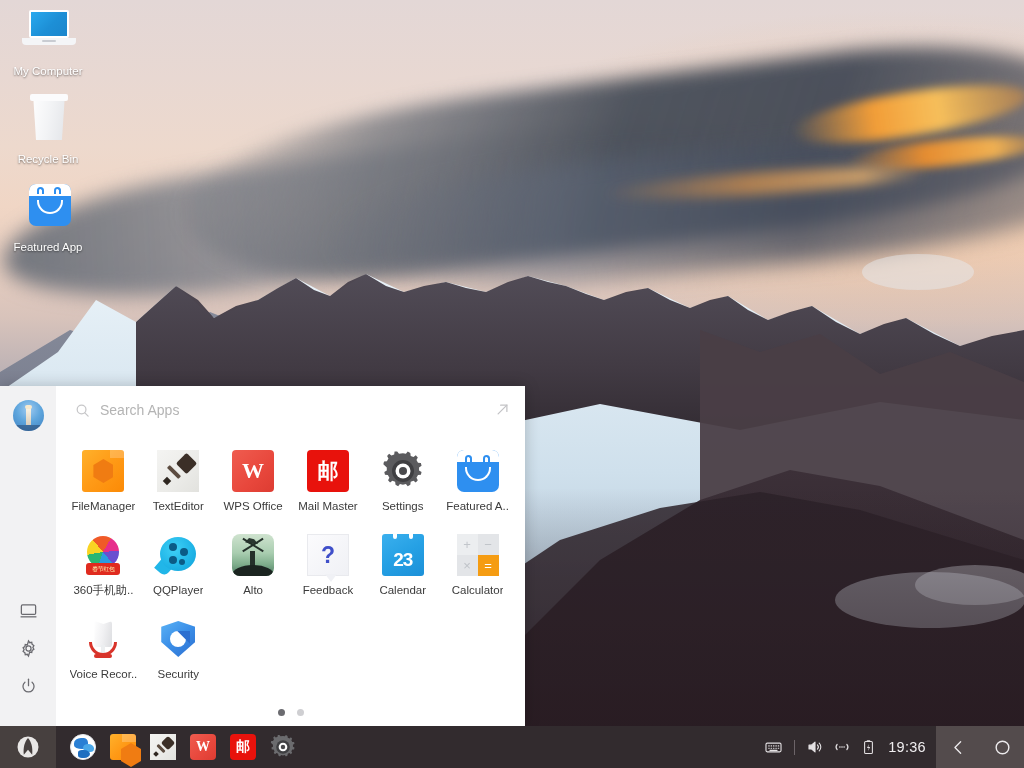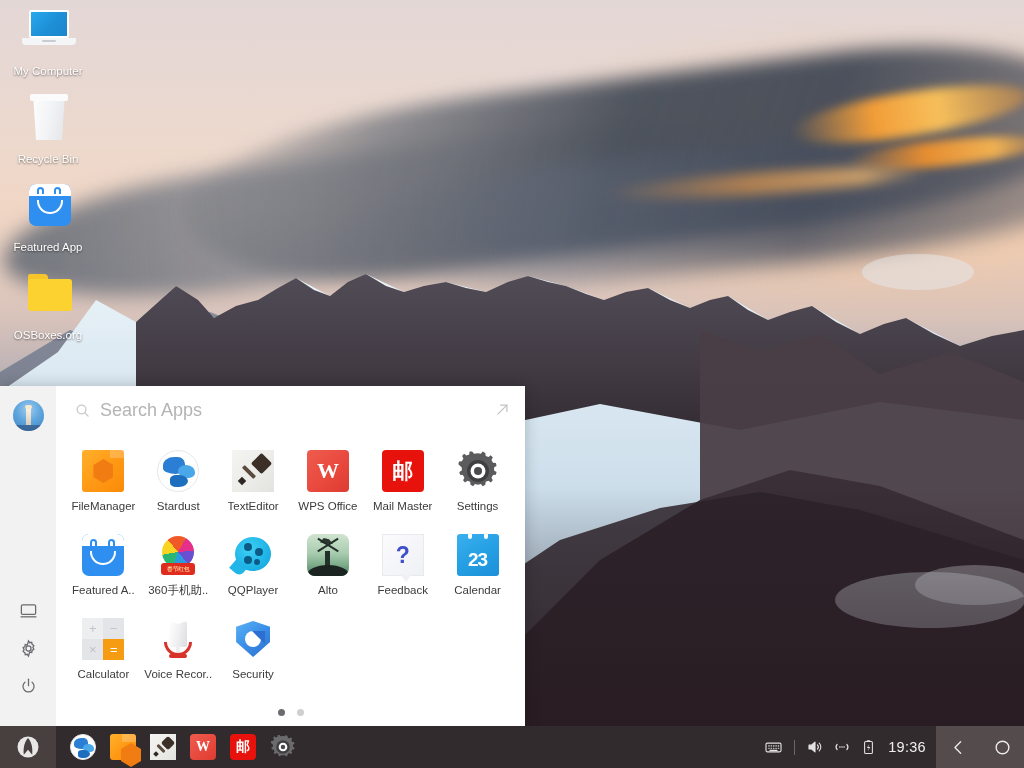--- a/index.html
+++ b/index.html
@@ -180,21 +180,21 @@
     flex:1; background:#fff; position:relative;
     display:flex; flex-direction:column;
   }
   .search-row{
     height:48px; display:flex; align-items:center; padding-left:19px;
     position:relative;
   }
   .search-icon{ width:15px; height:15px; margin-right:10px; flex:0 0 auto; }
   .search-input{
     border:none; outline:none; background:transparent;
-    font-family:"Liberation Sans", sans-serif; font-size:18px; color:#444;
+    font-family:"Liberation Sans", sans-serif; font-size:14px; color:#444;
     width:300px;
   }
   .search-input::placeholder{ color:#b4b4b4; }
   .expand-btn{
     position:absolute; right:12px; top:12px; width:22px; height:22px;
     display:flex; align-items:center; justify-content:center; cursor:pointer;
   }
 
   .app-grid{
     flex:1; display:grid;
@@ -559,27 +559,20 @@
     <div class="glyph ic-store">
       <div class="bag"></div>
         <div class="top"></div>
       <div class="eyeL"></div>
         <div class="eyeR"></div>
         <div class="smile"></div>
     </div>
     <div class="dlabel">Featured App</div>
   </div>
 
-  <div class="desk-item">
-    <div class="glyph ic-folder">
-      <div class="tab"></div>
-        <div class="main"></div>
-    </div>
-    <div class="dlabel">OSBoxes.org</div>
-  </div>
 
 </div>
 
 <div id="launcher">
 
   <div class="launch-side">
     <div class="avatar">
       <div class="tower"></div>
         <div class="towertop"></div>
         <div class="ground"></div>
@@ -622,28 +615,20 @@
       </div>
     </div>
 
     <div class="app-grid">
 
       <div class="app">
         <div class="app-ic ai-filemanager"></div>
         <div class="app-name">FileManager</div>
       </div>
 
-      <div class="app">
-        <div class="app-ic ai-stardust">
-          <div class="c1"></div>
-            <div class="c2"></div>
-            <div class="c3"></div>
-        </div>
-        <div class="app-name">Stardust</div>
-      </div>
 
       <div class="app">
         <div class="app-ic ai-texteditor">
           <div class="pen"></div>
             <div class="nib"></div>
             <div class="tip"></div>
         </div>
         <div class="app-name">TextEditor</div>
       </div>
 

